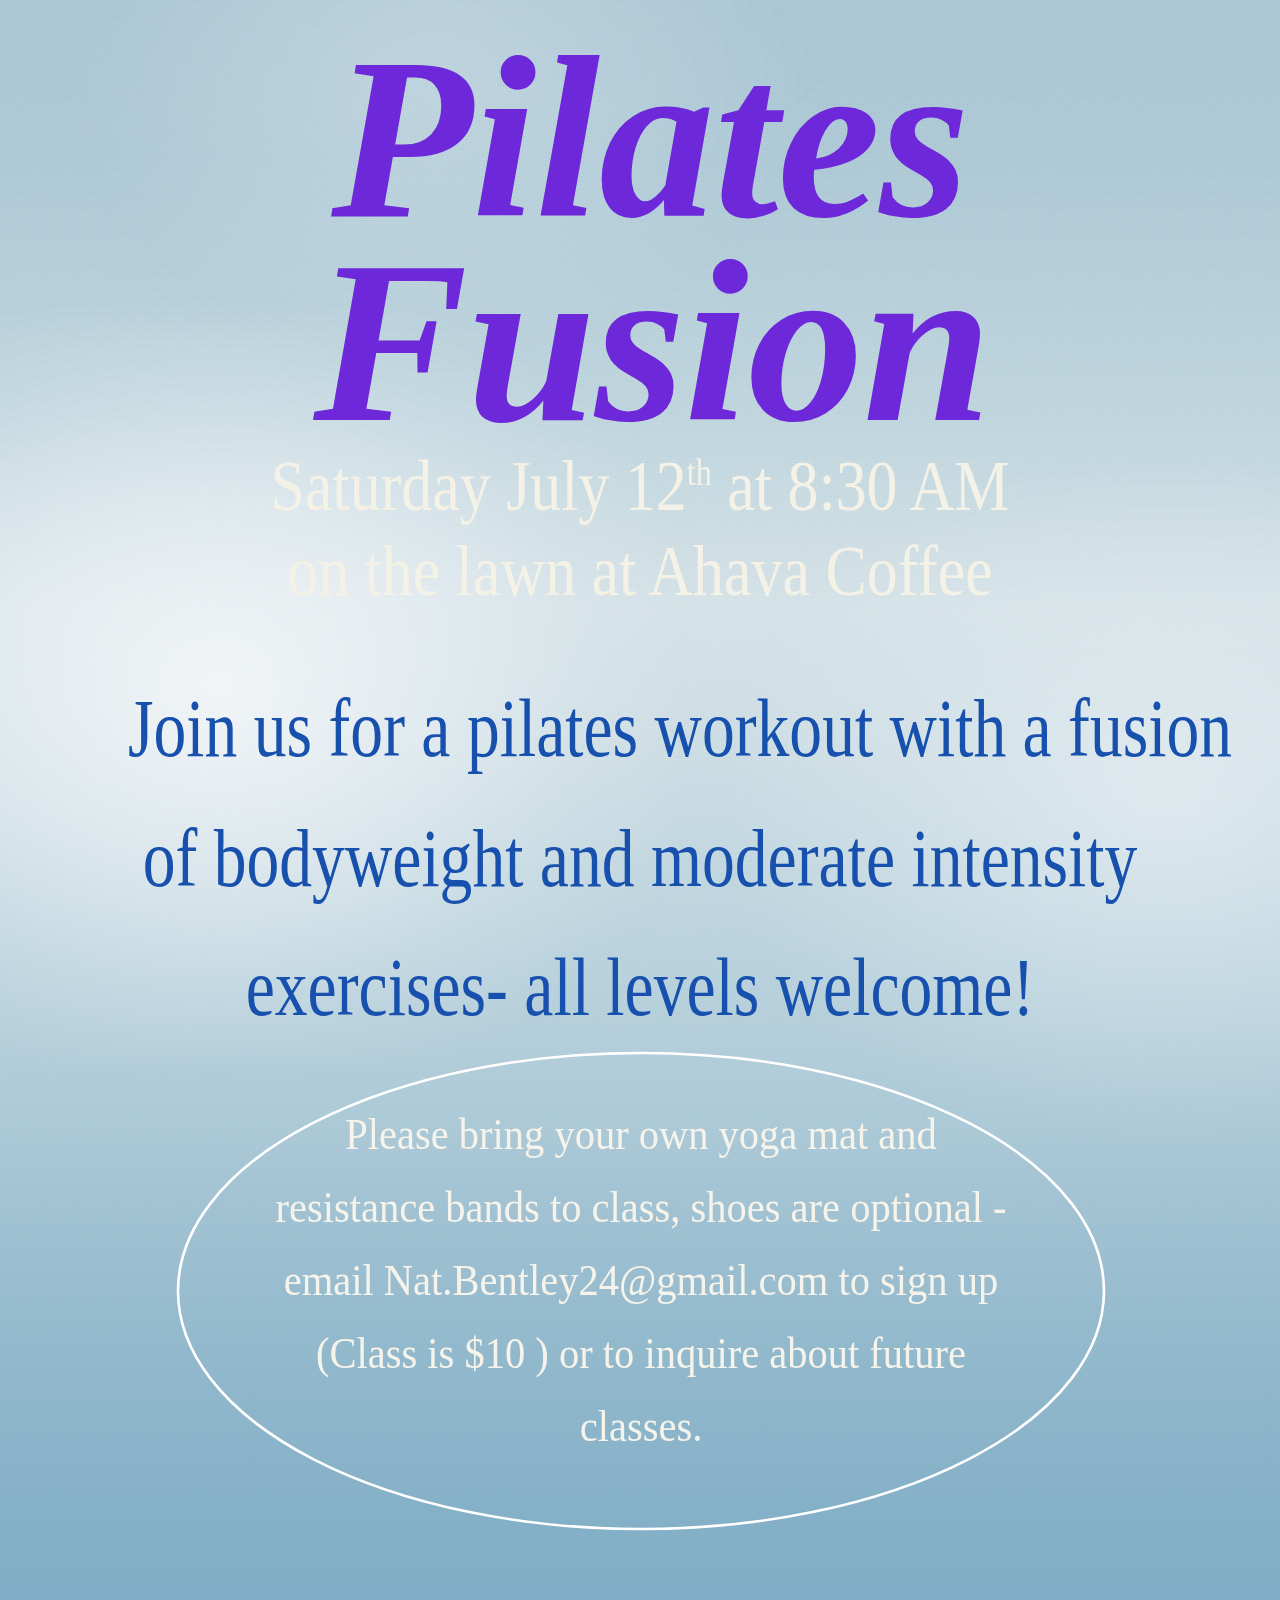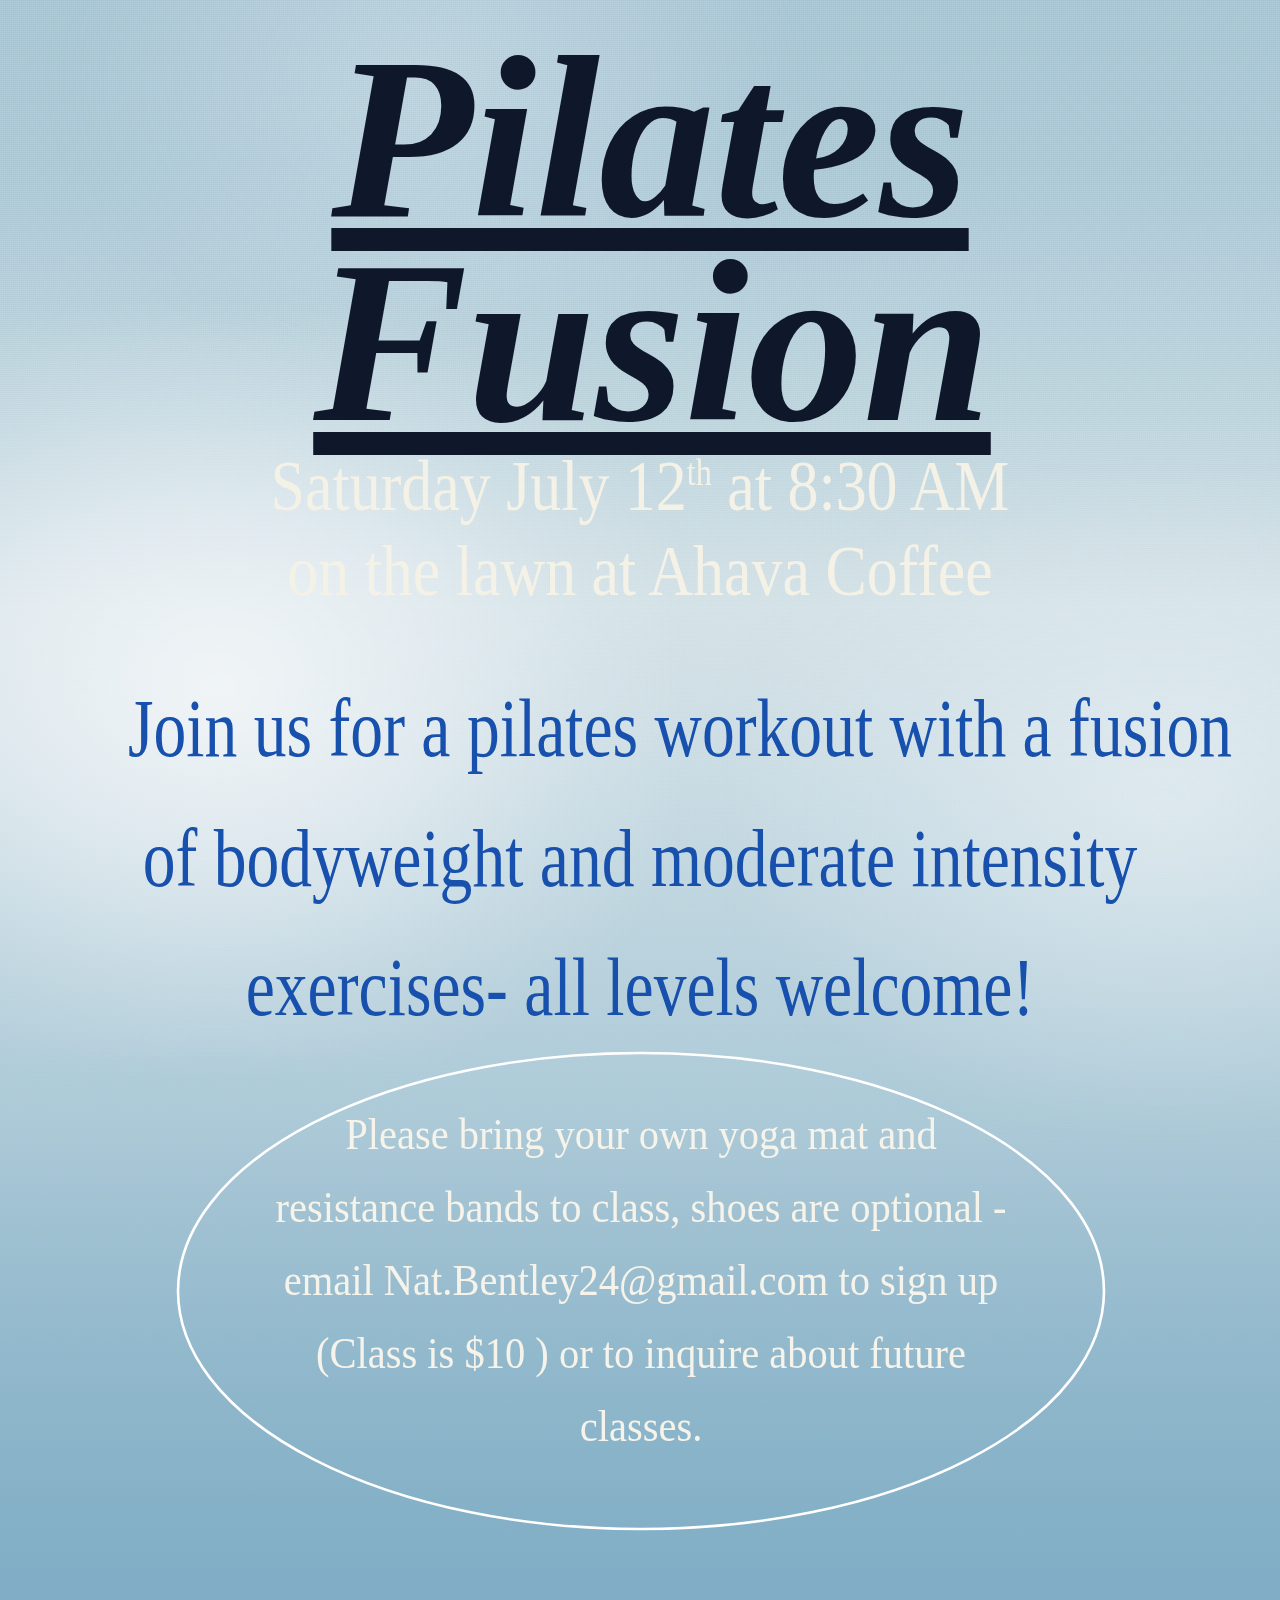--- a/index.html
+++ b/index.html
@@ -103,27 +103,26 @@
     inset: 0;
     text-align: center;
   }
 
   
   .title-block {
     position: absolute;
     top: 36px;
     left: 12px;
     right: 0;
-    color: #0f172a;
+    color: #6d28d9;
     font-family: "Liberation Serif", "DejaVu Serif", serif;
     font-style: italic;
     font-weight: 700;
     line-height: 0.88;
     letter-spacing: -1px;
-    text-decoration: underline;
   }
   .title-line {
     display: block;
     font-size: 232px;
   }
   .title-line-1 { margin-left: 8px; }
   .title-line-2 { margin-left: 12px; }
 
   
   .subtitle-block {

